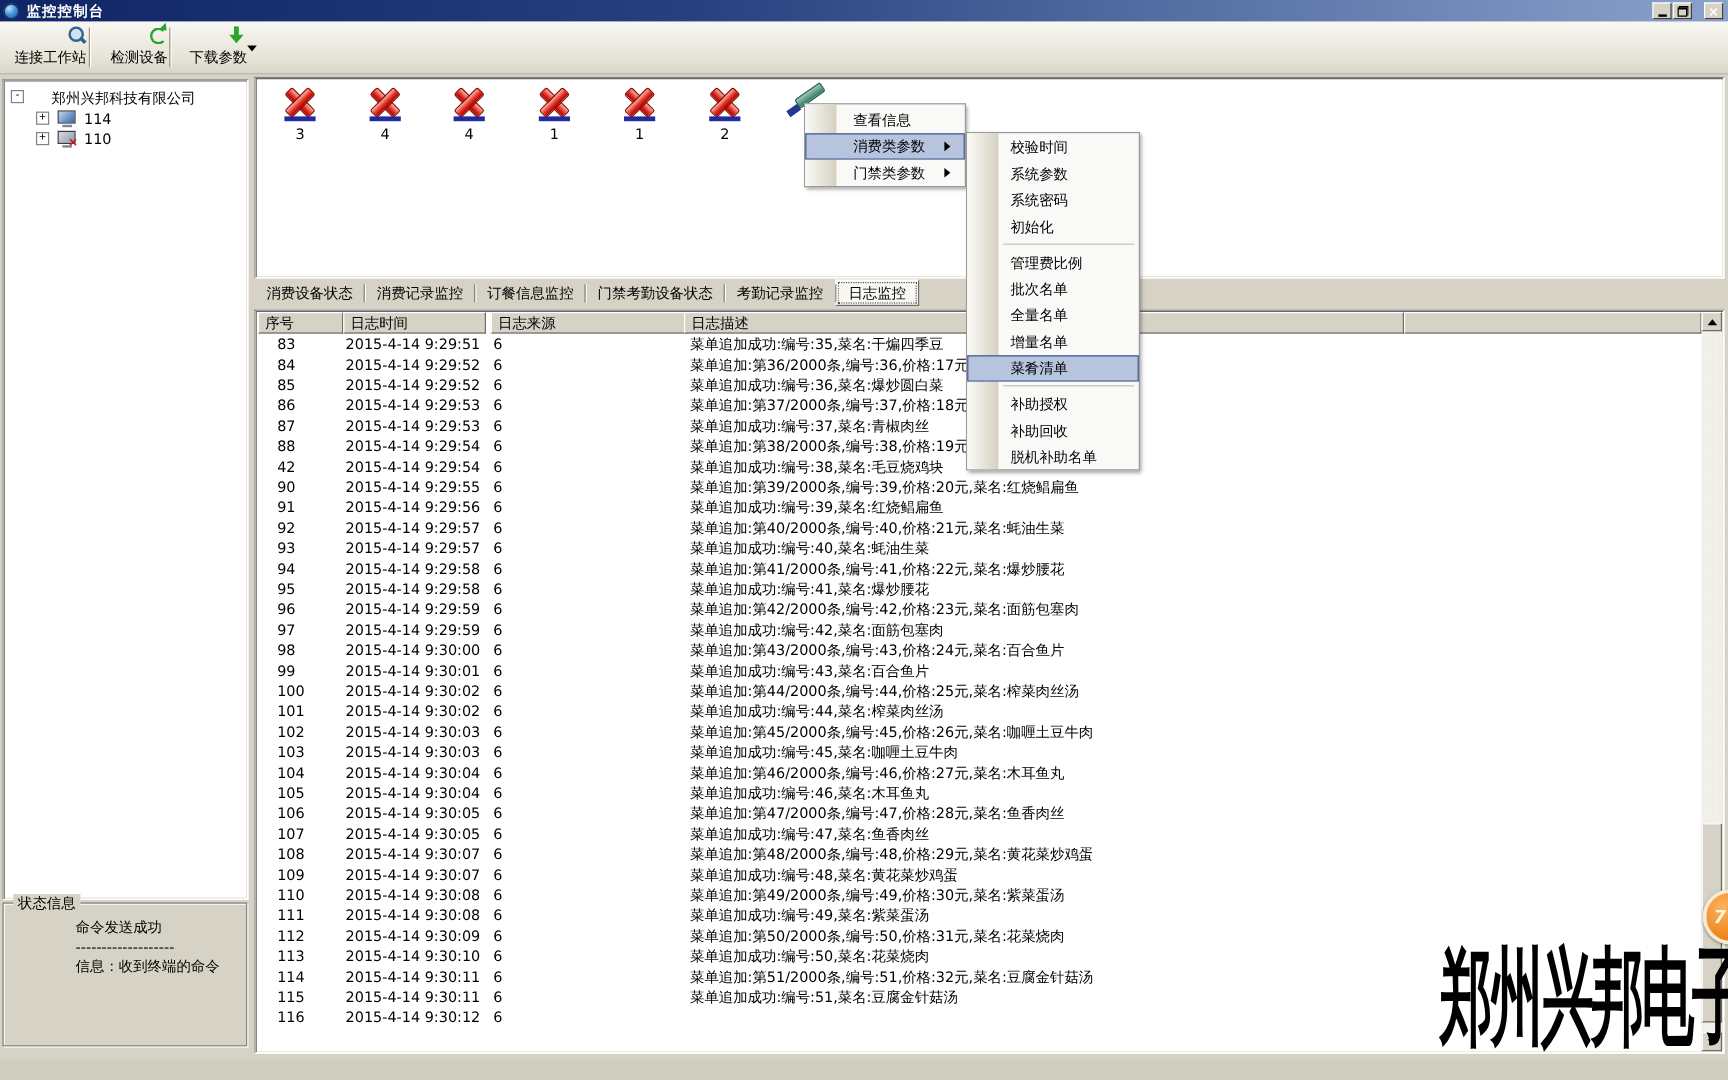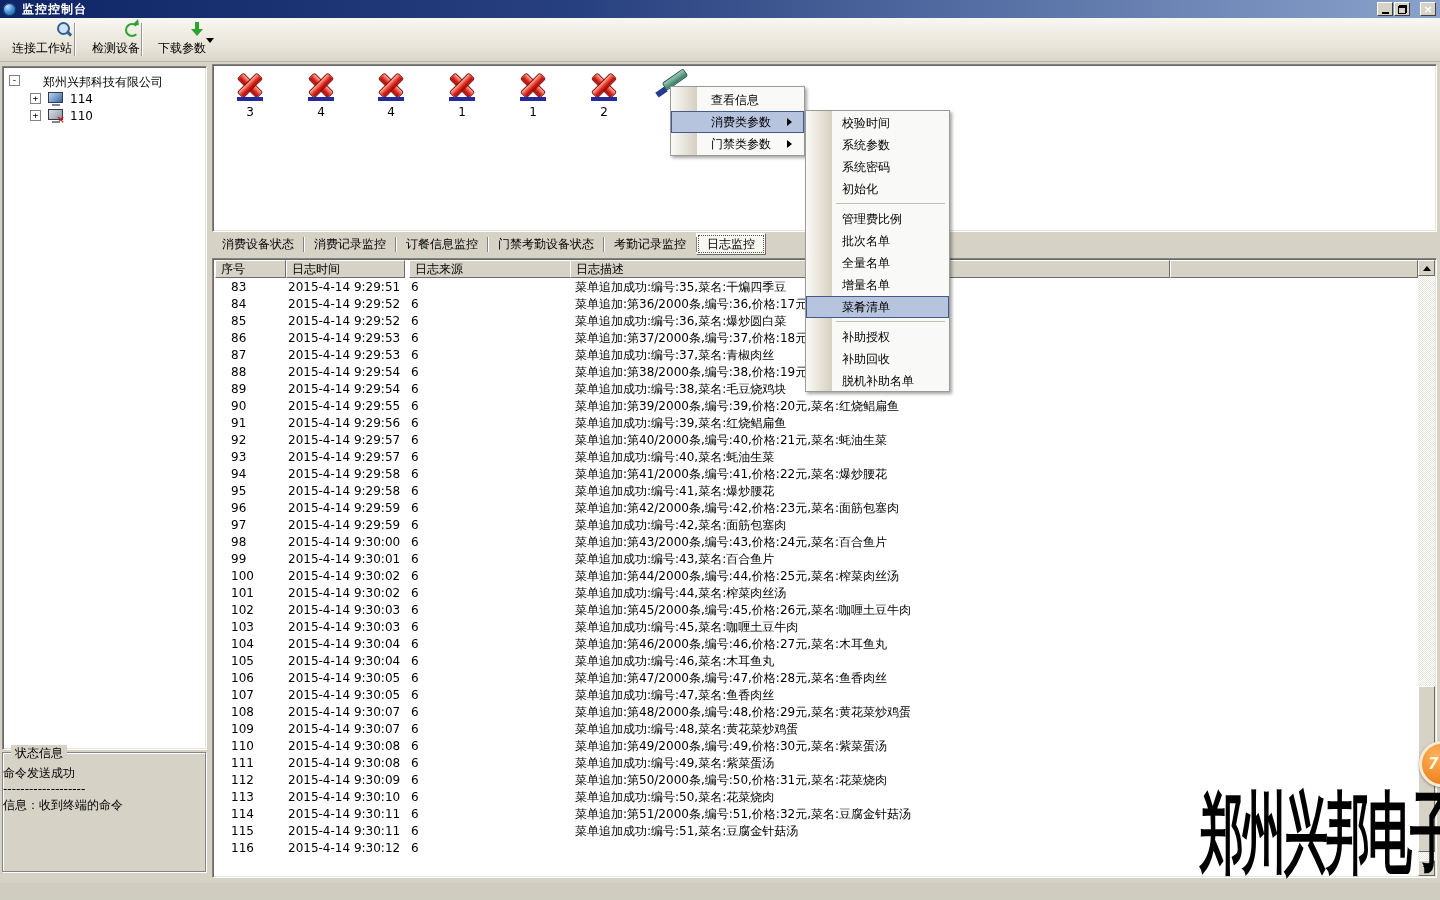--- a/index.html
+++ b/index.html
@@ -76,21 +76,21 @@
   .tree-row .tlbl { position:absolute; left:67px; top:1px; }
   .computer-icon, .computer-x-icon { position:absolute; left:45px; top:1px; width:15px; height:11px;
     border:1px solid #39394a; background:linear-gradient(135deg,#bcd8f2,#3767a8); }
   .computer-icon::after, .computer-x-icon::after { content:""; position:absolute; left:3px; bottom:-4px; width:8px; height:2px; background:#7c8794; }
   .computer-x-icon { background:linear-gradient(135deg,#d9dde2,#8d99a8); }
   .computer-x-icon::before { content:"×"; position:absolute; right:-3px; bottom:-6px; color:#d01010; font-weight:bold; font-size:10px; line-height:10px; }
   
   .status-box { position:absolute; left:2px; top:752px; width:204px; height:120px;
     border:1px solid #848284; box-shadow:1px 1px 0 #ffffff, inset 1px 1px 0 #ffffff; }
   .status-caption { position:absolute; left:8px; top:-8px; background:#d6d2c6; padding:0 4px; }
-  .status-lines { padding:12px 8px 0 0; line-height:16px; }
+  .status-lines { padding:12px 8px 0 16px; line-height:16px;margin-left:44px; }
   
   .device-panel { position:absolute; left:212px; top:64px; width:1225px; height:168px; }
   .dev { position:absolute; top:6px; width:34px; text-align:center; }
   .xicon { position:relative; width:30px; height:30px; margin:0 auto; }
   .xicon i { display:block; position:absolute; }
   .xicon .b1, .xicon .b2 { left:1px; top:10px; width:28px; height:9px;
     background:linear-gradient(#f8b0a0, #e03024 55%, #a80000); border:1px solid #8c0f08; border-radius:2px; }
   .xicon .b1 { transform:rotate(45deg); } .xicon .b2 { transform:rotate(-45deg); }
   .xicon .base { left:2px; bottom:0; width:26px; height:4px; background:#232a9c; }
   .dev-count { margin-top:4px; font-size:12px; }
@@ -301,21 +301,21 @@
         <span class="lc3">6</span>
         <span class="lc4">菜单追加成功:编号:37,菜名:青椒肉丝</span>
       </div>
       <div class="lrow">
         <span class="lc1">88</span>
         <span class="lc2">2015-4-14 9:29:54</span>
         <span class="lc3">6</span>
         <span class="lc4">菜单追加:第38/2000条,编号:38,价格:19元</span>
       </div>
       <div class="lrow">
-        <span class="lc1">89</span>
+        <span class="lc1">42</span>
         <span class="lc2">2015-4-14 9:29:54</span>
         <span class="lc3">6</span>
         <span class="lc4">菜单追加成功:编号:38,菜名:毛豆烧鸡块</span>
       </div>
       <div class="lrow">
         <span class="lc1">90</span>
         <span class="lc2">2015-4-14 9:29:55</span>
         <span class="lc3">6</span>
         <span class="lc4">菜单追加:第39/2000条,编号:39,价格:20元,菜名:红烧鲳扁鱼</span>
       </div>

